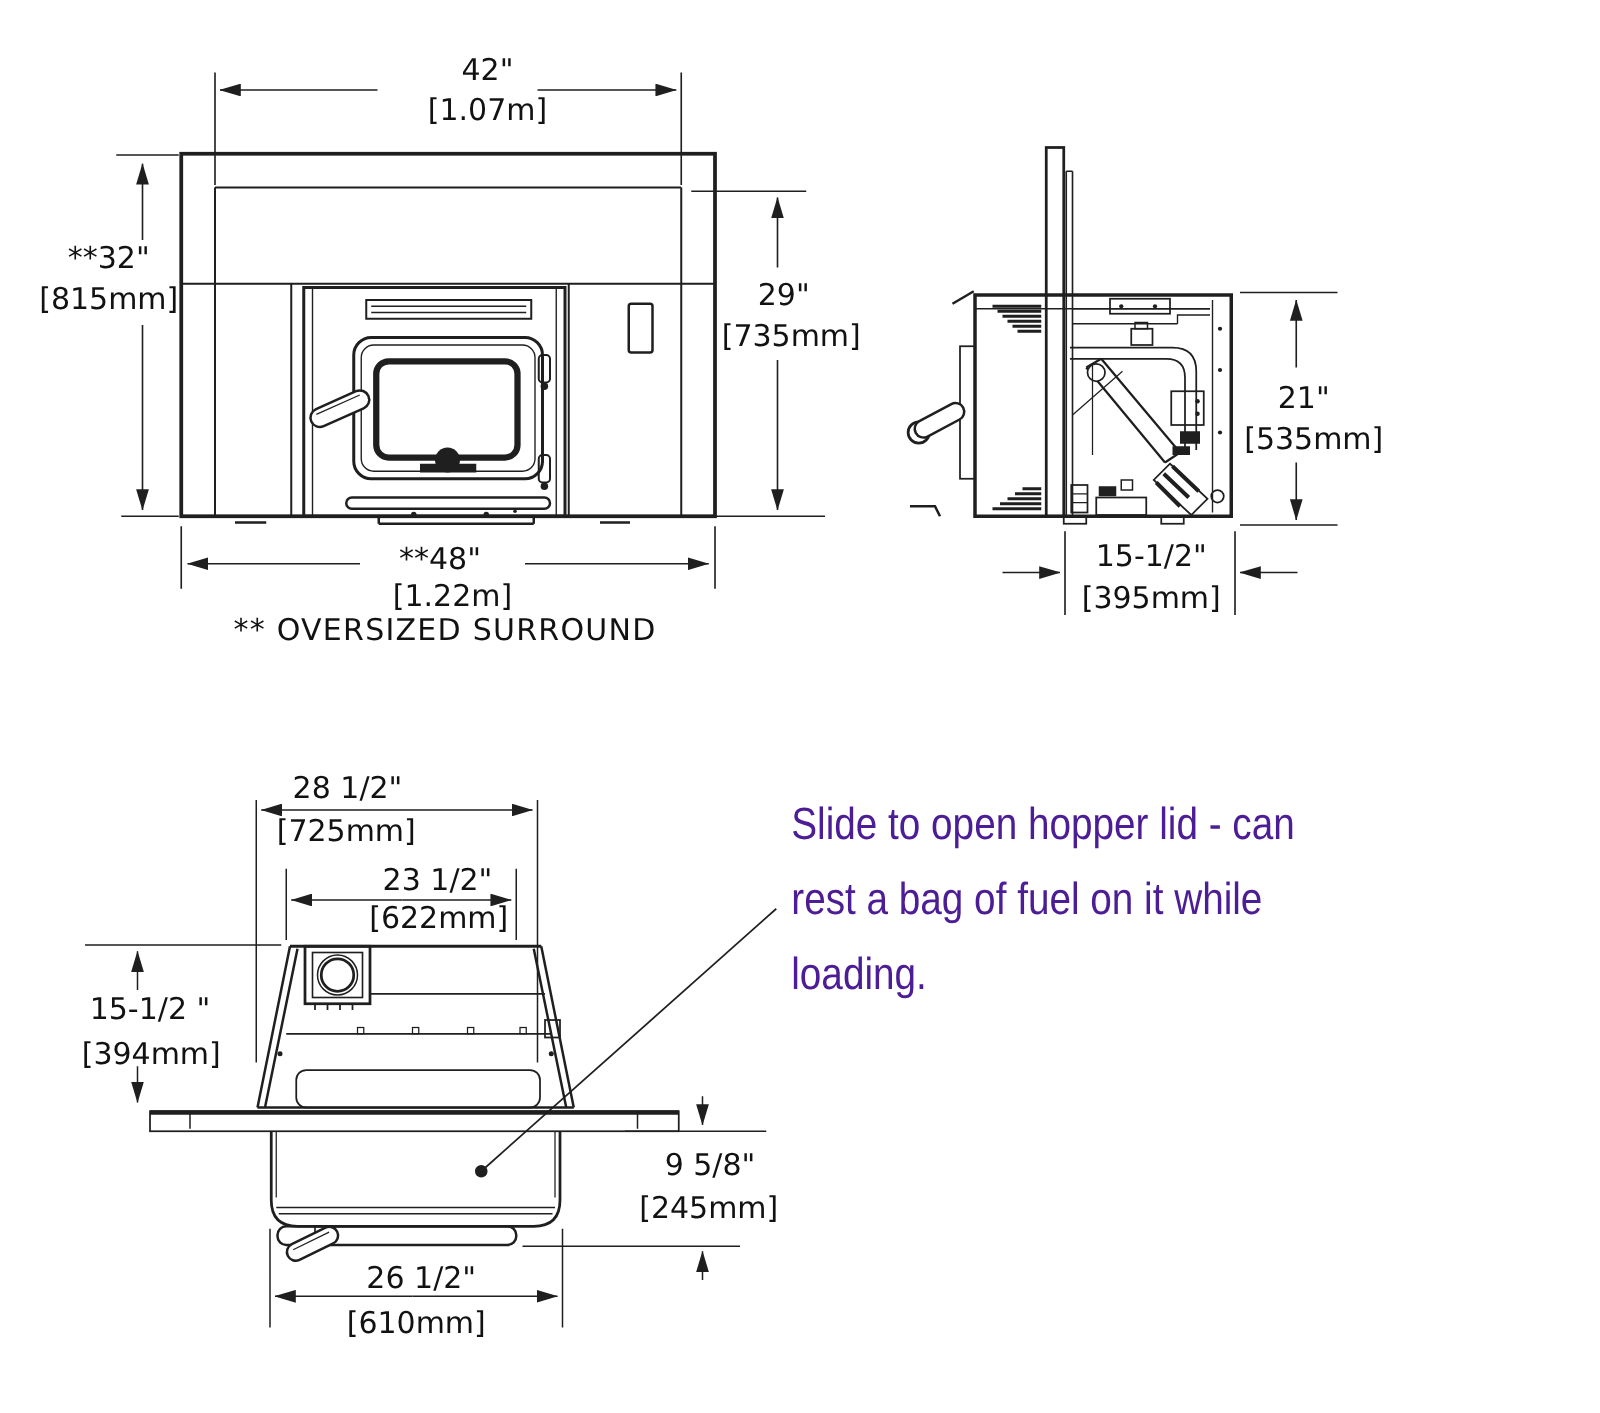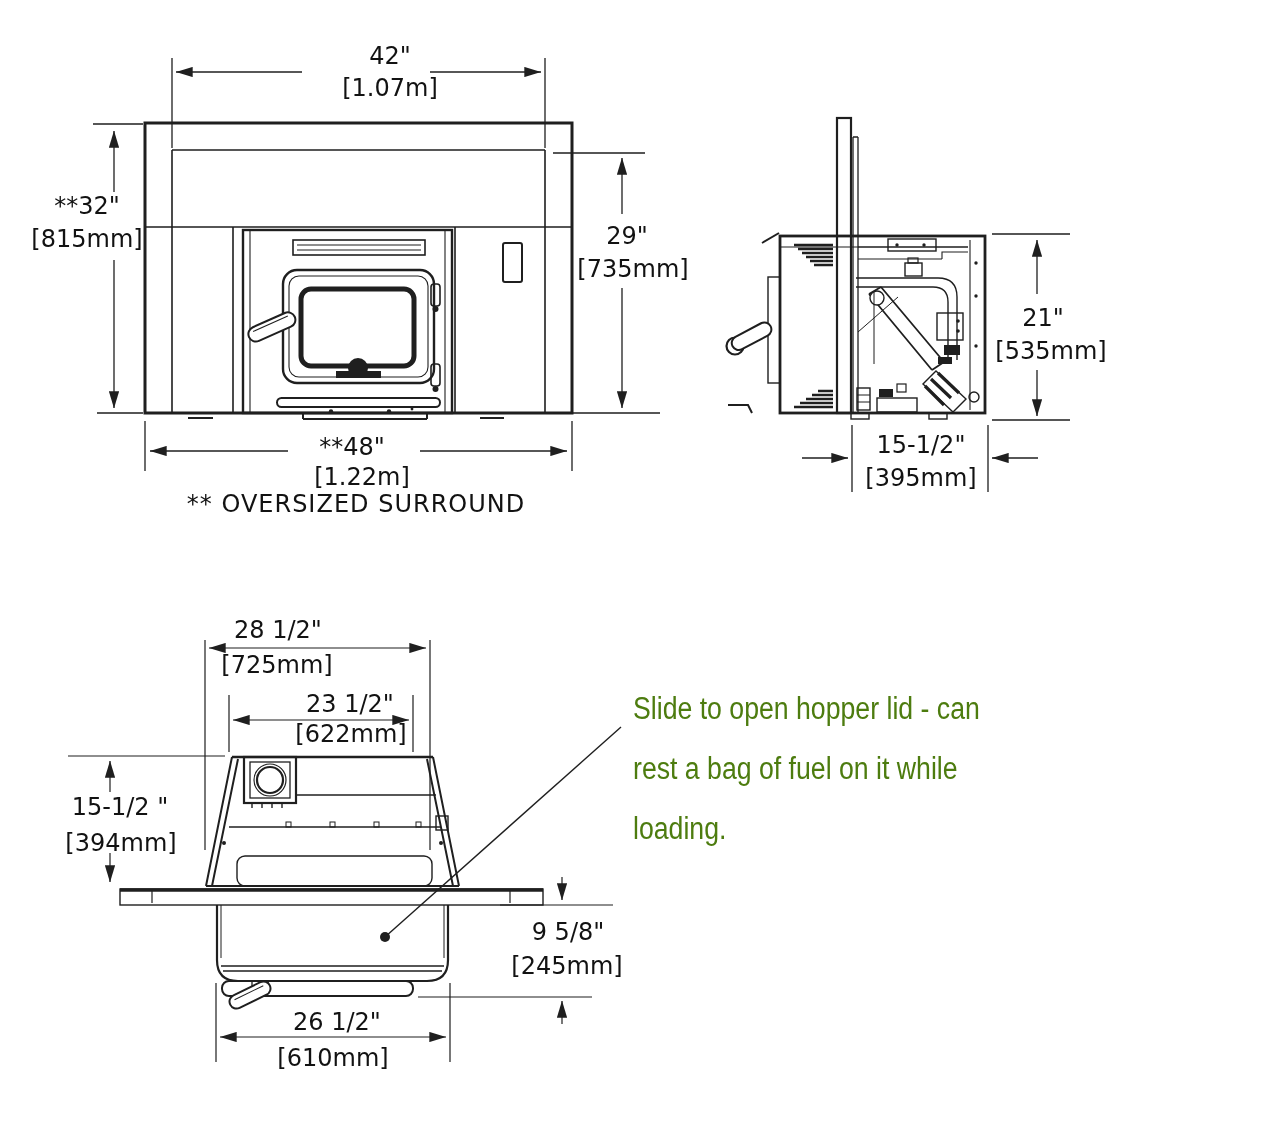--- a/index.html
+++ b/index.html
@@ -9,24 +9,24 @@
   }
   #drawing{position:absolute;left:0;top:0;}
   svg text{
     font-family:"DejaVu Sans", sans-serif;
     font-size:24px;
     fill:#121212;
     stroke:none;
   }
   svg text.footnote{font-size:24px;letter-spacing:1px;}
   .note{
-    position:absolute;left:633px;top:679px;
-    color:#4d7c0f;
+    position:absolute;left:633px;top:629px;
+    color:#4c1d95;
     font-family:"Liberation Sans", sans-serif;
-    font-size:31px;font-weight:400;
+    font-size:36px;font-weight:400;
     line-height:60px;white-space:nowrap;
   }
   .note .line{transform:scaleX(0.86);transform-origin:left center;}
 </style>
 </head>
 <body>
 
 <svg id="drawing" width="1280" height="1130" viewBox="0 0 1280 1130">
   <defs>
     <marker id="arr" viewBox="0 0 10 6" refX="9.8" refY="3" markerWidth="17" markerHeight="10.2" orient="auto" markerUnits="userSpaceOnUse">

